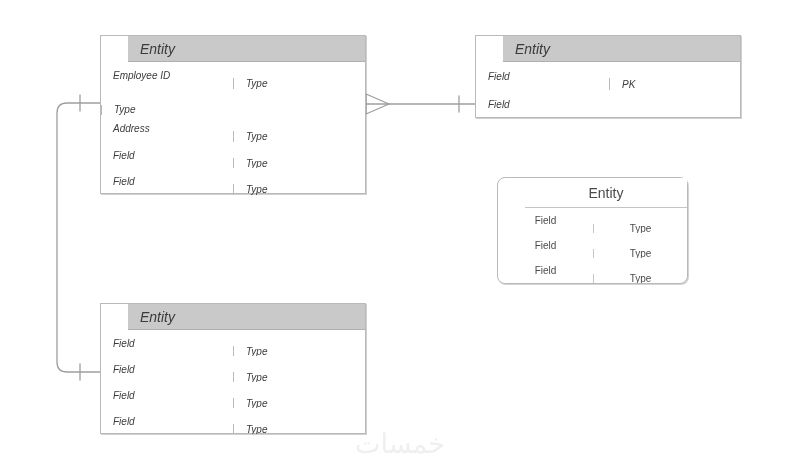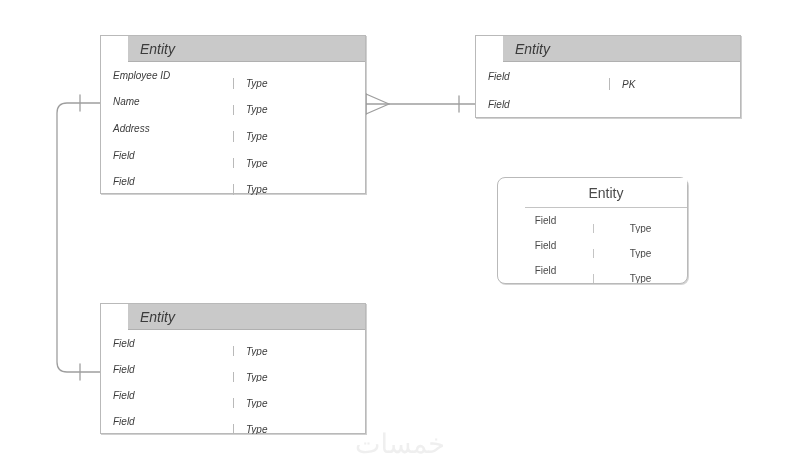--- a/index.html
+++ b/index.html
@@ -139,21 +139,20 @@
   </svg>
 
   <div class="entity" style="left:100px; top:35px; width:266px; height:159px;">
     <div class="title">Entity</div>
     <div class="rows">
       <div class="row" style="height:26.6px;">
         <div class="cell c-name" style="width:132px;">Employee ID</div>
         <div class="cell c-type">Type</div>
       </div>
       <div class="row" style="height:26.6px;">
-        <div class="cell c-name" style="width:132px;">Name</div>
         <div class="cell c-type">Type</div>
       </div>
       <div class="row" style="height:26.6px;">
         <div class="cell c-name" style="width:132px;">Address</div>
         <div class="cell c-type">Type</div>
       </div>
       <div class="row" style="height:26.6px;">
         <div class="cell c-name" style="width:132px;">Field</div>
         <div class="cell c-type">Type</div>
       </div>

